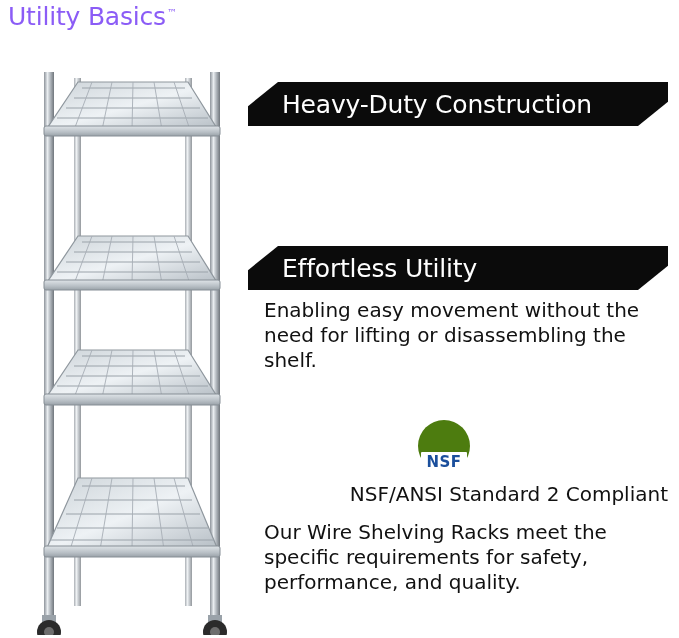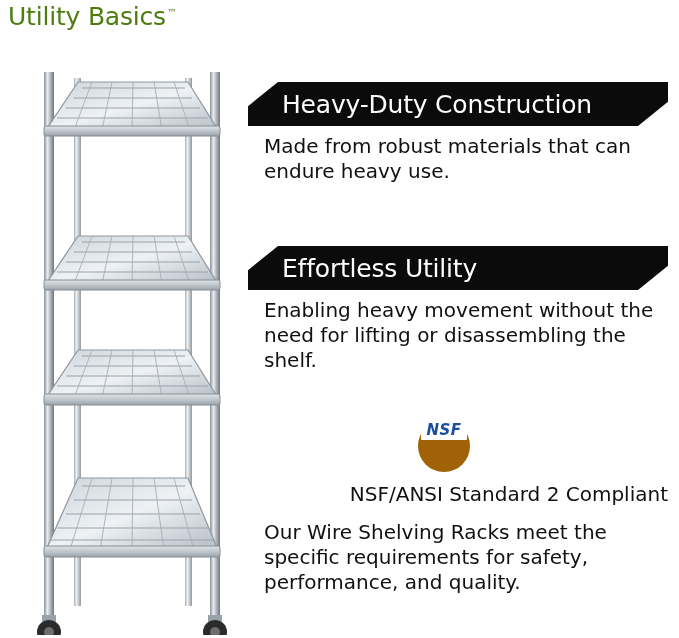--- a/index.html
+++ b/index.html
@@ -19,21 +19,21 @@
     width: 679px;
     height: 638px;
   }
 
   
   .brand {
     position: absolute;
     left: 8px;
     top: 2px;
     font-size: 25px;
-    color: #4d7c0f;
+    color: #8b5cf6;
     letter-spacing: -0.2px;
     font-family: "DejaVu Sans", sans-serif;
   }
   .brand .tm {
     font-size: 10px;
     vertical-align: super;
     margin-left: 1px;
   }
 
   
@@ -92,26 +92,25 @@
 
   
   .nsf-wrap {
     margin-left: 170px;
     margin-bottom: 10px;
   }
   .nsf-badge {
     width: 52px;
     height: 52px;
     border-radius: 50%;
-    background: #a16207;
+    background: #4d7c0f;
     display: flex;
-    align-items: flex-start;
+    align-items: flex-end;
     justify-content: center;
     position: relative;
-    font-style: italic;
   }
   .nsf-badge .nsf-plate {
     background: #ffffff;
     color: #1b4f9c;
     font-size: 15px;
     font-weight: bold;
     letter-spacing: 0.5px;
     padding: 2px 5px;
     line-height: 16px;
     border-radius: 1px;
@@ -247,29 +246,28 @@
     </svg>
   </div>
 
   <div class="content">
 
     <div class="block-1">
       <div class="banner">
         <div class="ribbon"></div>
         <div class="ribbon-label">Heavy-Duty Construction</div>
       </div>
-      <p class="body-text">Made from robust materials that can endure heavy use.</p>
     </div>
 
     <div class="block-2">
       <div class="banner">
         <div class="ribbon"></div>
         <div class="ribbon-label">Effortless Utility</div>
       </div>
-      <p class="body-text">Enabling heavy movement without the need for lifting or disassembling the shelf.</p>
+      <p class="body-text">Enabling easy movement without the need for lifting or disassembling the shelf.</p>
     </div>
 
     <div class="block-3">
       <div class="nsf-wrap">
         <div class="nsf-badge">
           <span class="nsf-plate">NSF</span>
         </div>
       </div>
       <div class="nsf-caption">NSF/ANSI Standard 2 Compliant</div>
       <p class="body-text">Our Wire Shelving Racks meet the specific requirements for safety, performance, and quality.</p>

